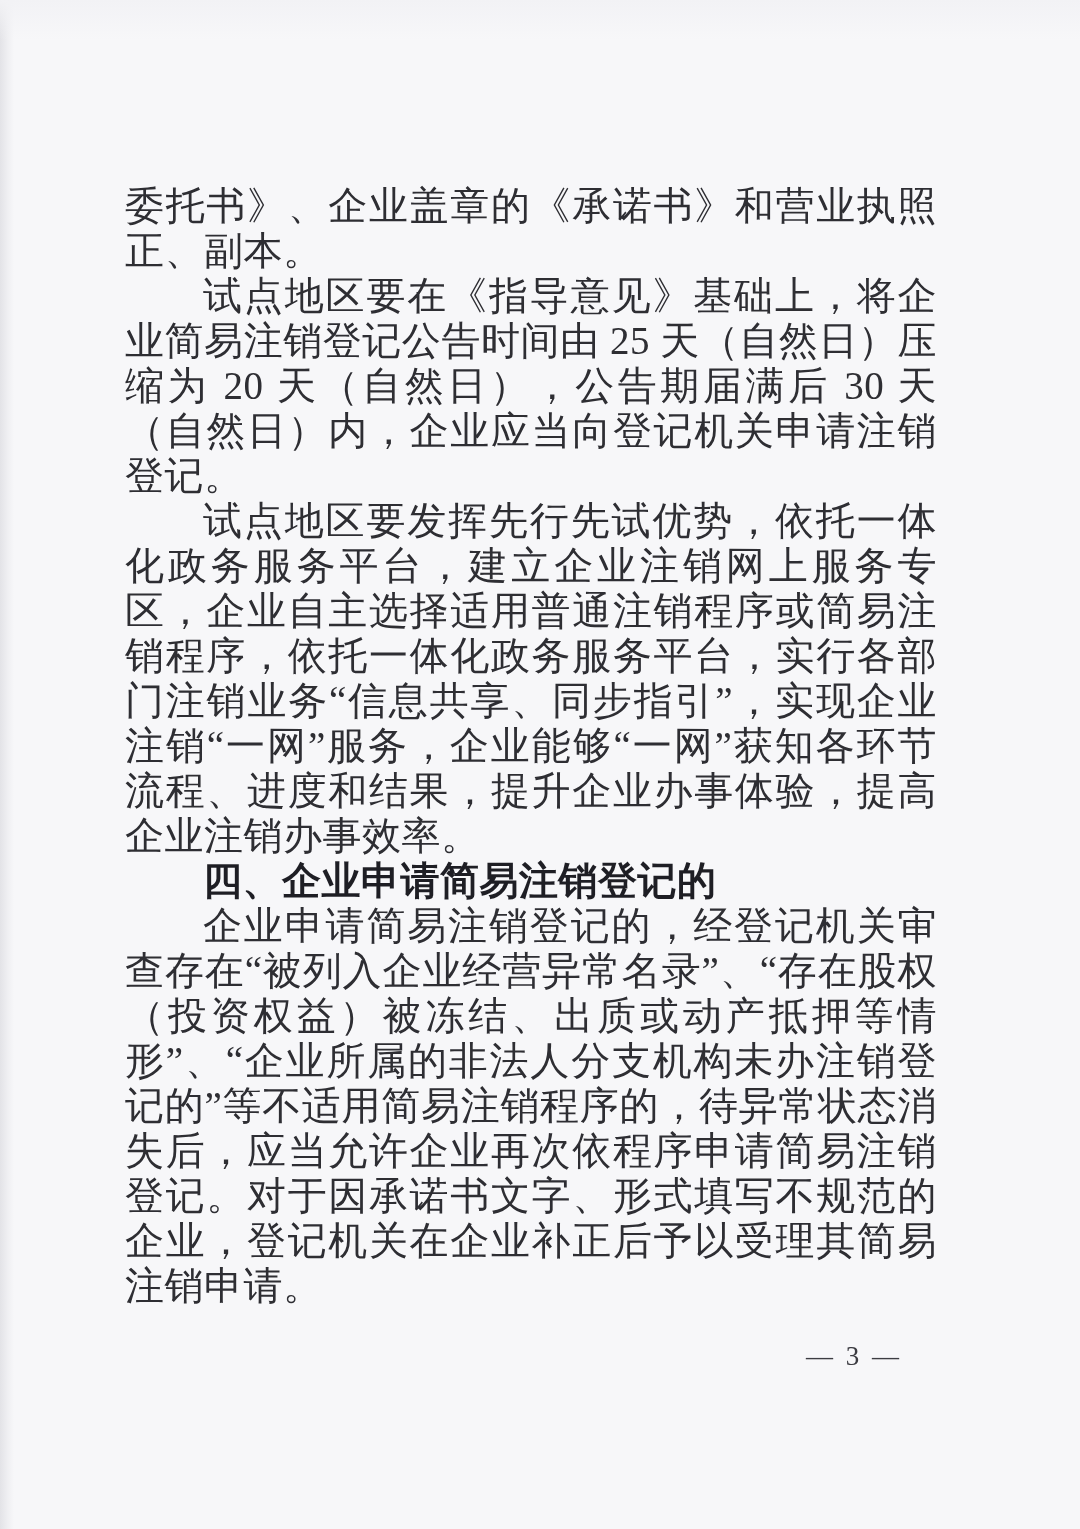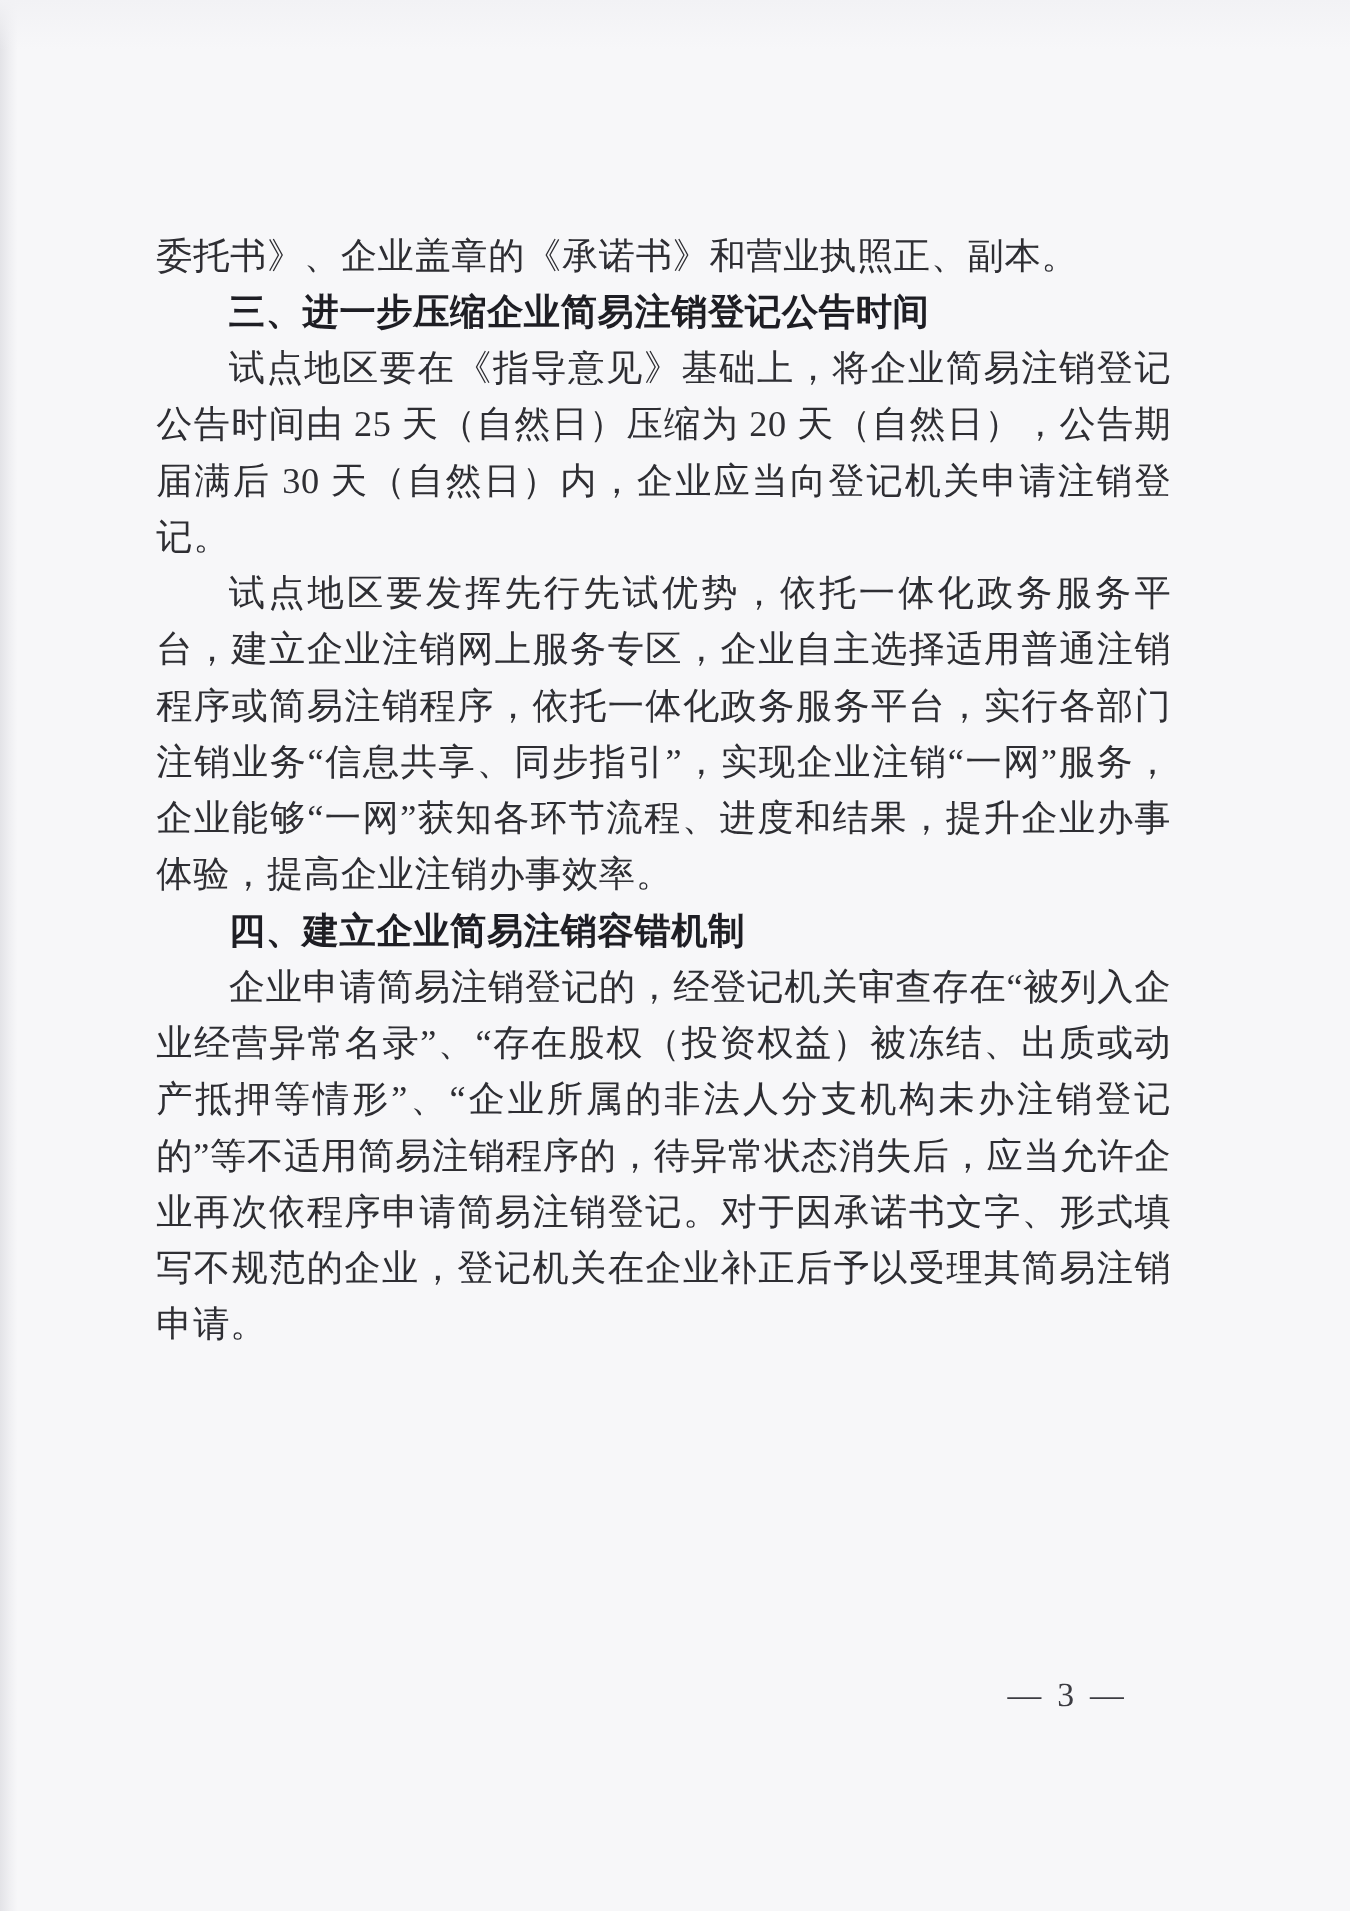--- a/index.html
+++ b/index.html
@@ -30,21 +30,21 @@
     width: 100%; height: 40px;
     background: linear-gradient(180deg, #f2f2f5 0%, rgba(247,247,249,0) 100%);
   }
   .content {
     position: absolute;
     left: 125px;
     top: 183px;
     width: 812px;
   }
   .block {
-    font-size: 29px;
+    font-size: 39px;
     line-height: 45px;
     text-align: justify;
     text-justify: inter-character;
     letter-spacing: 0.5px;
   }
   .block.paragraph {
     text-indent: 2em;
   }
   .block.continuation {
     text-indent: 0;
@@ -71,21 +71,20 @@
 </head>
 <body>
 
 <div class="page">
   <div class="scan-edge"></div>
   <div class="scan-shade-top"></div>
 
   <div class="content">
 
   <div class="block continuation">委托书》、企业盖章的《承诺书》和营业执照正、副本。</div>
-      <div class="block heading">三、进一步压缩企业简易注销登记公告时间</div>
       <div class="block paragraph">试点地区要在《指导意见》基础上，将企业简易注销登记公告时间由 25 天（自然日）压缩为 20 天（自然日），公告期届满后 30 天（自然日）内，企业应当向登记机关申请注销登记。</div>
       <div class="block paragraph">试点地区要发挥先行先试优势，依托一体化政务服务平台，建立企业注销网上服务专区，企业自主选择适用普通注销程序或简易注销程序，依托一体化政务服务平台，实行各部门注销业务“信息共享、同步指引”，实现企业注销“一网”服务，企业能够“一网”获知各环节流程、进度和结果，提升企业办事体验，提高企业注销办事效率。</div>
-      <div class="block heading">四、建立企业简易注销容错机制</div>
+      <div class="block heading">四、企业申请简易注销登记的</div>
       <div class="block paragraph">企业申请简易注销登记的，经登记机关审查存在“被列入企业经营异常名录”、“存在股权（投资权益）被冻结、出质或动产抵押等情形”、“企业所属的非法人分支机构未办注销登记的”等不适用简易注销程序的，待异常状态消失后，应当允许企业再次依程序申请简易注销登记。对于因承诺书文字、形式填写不规范的企业，登记机关在企业补正后予以受理其简易注销申请。</div>
     </div>
 
   <div class="page-number">— 3 —</div>
 </div>
 
 </body></html>

